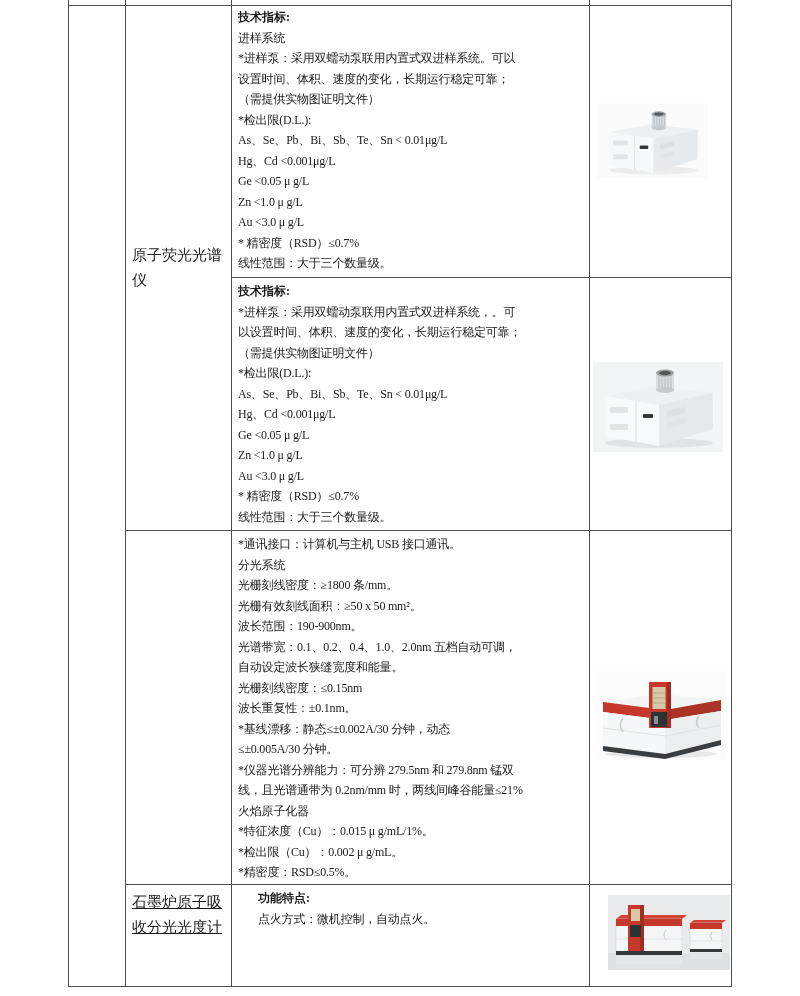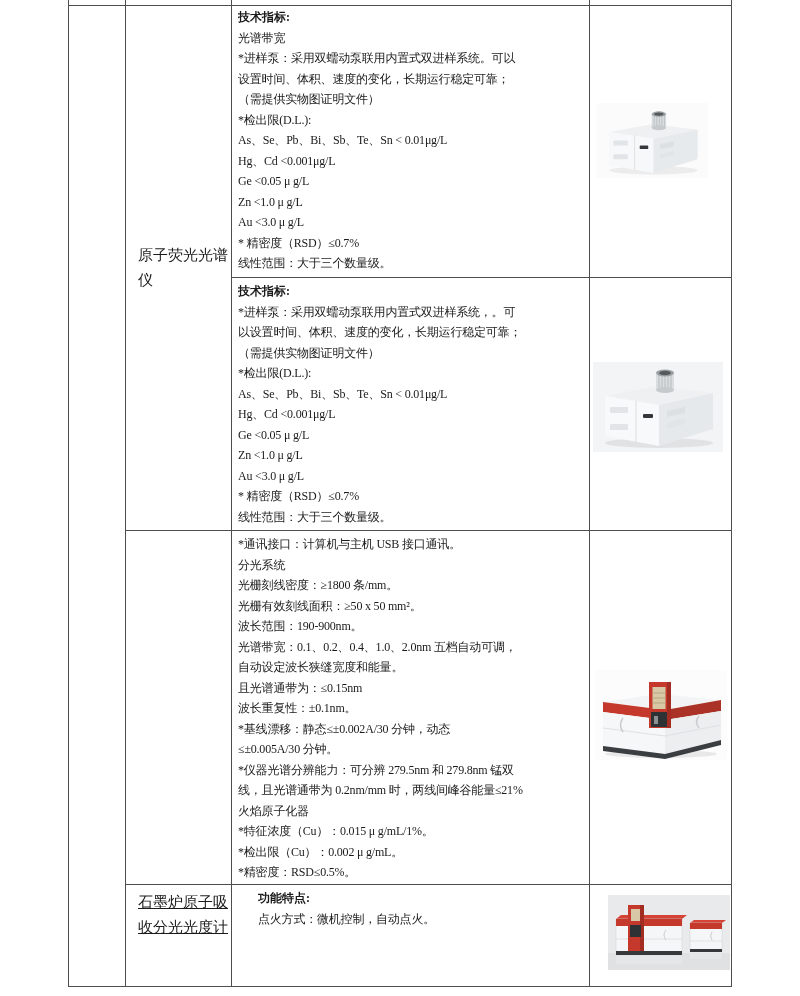--- a/index.html
+++ b/index.html
@@ -3,21 +3,21 @@
 <meta charset="utf-8">
 <style>
   html,body{margin:0;padding:0;background:#ffffff;}
   #page{
     position:relative;width:800px;height:996px;background:#ffffff;overflow:hidden;
     font-family:"Liberation Serif","DejaVu Serif",serif;color:#1a1a1a;
   }
   #tbl{position:absolute;left:68px;top:0;width:664px;height:987px;}
   .vline{position:absolute;top:0;width:1px;height:986px;background:#4d4d4d;}
   .hline{position:absolute;height:1px;background:#4d4d4d;}
-  .cell{position:absolute;justify-content:flex-end;}
+  .cell{position:absolute;}
   .name-cell{
     display:flex;align-items:center;font-size:15px;line-height:25px;
     padding-left:6px;box-sizing:border-box;
   }
   .name-cell.top{align-items:flex-start;padding-top:5px;}
   .name-text{width:93px;word-break:break-all;}
   .spec{position:absolute;width:351px;overflow:hidden;font-size:12px;line-height:20.5px;}
   .spec .spec-title{font-weight:bold;white-space:nowrap;}
   .spec .spec-line{white-space:nowrap;letter-spacing:-0.2px;}
   .photo{position:absolute;}
@@ -44,21 +44,21 @@
     <div class="cell name-cell" style="left:58px;top:6px;width:105px;height:523px;">
       <div class="name-text">原子荧光光谱仪</div>
     </div>
     <div class="cell name-cell top" style="left:58px;top:885px;width:105px;height:100px;text-decoration:underline;">
       <div class="name-text">石墨炉原子吸收分光光度计</div>
     </div>
 
     <div class="spec" style="left:170px;top:7px;">
       <div class="spec-title">技术指标:</div>
       <div>
-          <div class="spec-line">光谱带宽</div>
+          <div class="spec-line">进样系统</div>
           <div class="spec-line">*进样泵：采用双蠕动泵联用内置式双进样系统。可以</div>
           <div class="spec-line">设置时间、体积、速度的变化，长期运行稳定可靠；</div>
           <div class="spec-line">（需提供实物图证明文件）</div>
           <div class="spec-line">*检出限(D.L.):</div>
           <div class="spec-line">As、Se、Pb、Bi、Sb、Te、Sn &lt; 0.01μg/L</div>
           <div class="spec-line">Hg、Cd &lt;0.001μg/L</div>
           <div class="spec-line">Ge &lt;0.05 μ g/L</div>
           <div class="spec-line">Zn &lt;1.0 μ g/L</div>
           <div class="spec-line">Au &lt;3.0 μ g/L</div>
           <div class="spec-line">* 精密度（RSD）≤0.7%</div>
@@ -85,21 +85,21 @@
 
     <div class="spec" style="left:170px;top:534px;">
       <div>
           <div class="spec-line">*通讯接口：计算机与主机 USB 接口通讯。</div>
           <div class="spec-line">分光系统</div>
           <div class="spec-line">光栅刻线密度：≥1800 条/mm。</div>
           <div class="spec-line">光栅有效刻线面积：≥50 x 50 mm²。</div>
           <div class="spec-line">波长范围：190-900nm。</div>
           <div class="spec-line">光谱带宽：0.1、0.2、0.4、1.0、2.0nm 五档自动可调，</div>
           <div class="spec-line">自动设定波长狭缝宽度和能量。</div>
-          <div class="spec-line">且光谱通带为：≤0.15nm</div>
+          <div class="spec-line">光栅刻线密度：≤0.15nm</div>
           <div class="spec-line">波长重复性：±0.1nm。</div>
           <div class="spec-line">*基线漂移：静态≤±0.002A/30 分钟，动态</div>
           <div class="spec-line">≤±0.005A/30 分钟。</div>
           <div class="spec-line">*仪器光谱分辨能力：可分辨 279.5nm 和 279.8nm 锰双</div>
           <div class="spec-line">线，且光谱通带为 0.2nm/mm 时，两线间峰谷能量≤21%</div>
           <div class="spec-line">火焰原子化器</div>
           <div class="spec-line">*特征浓度（Cu）：0.015 μ g/mL/1%。</div>
           <div class="spec-line">*检出限（Cu）：0.002 μ g/mL。</div>
           <div class="spec-line">*精密度：RSD≤0.5%。</div>
         </div>

